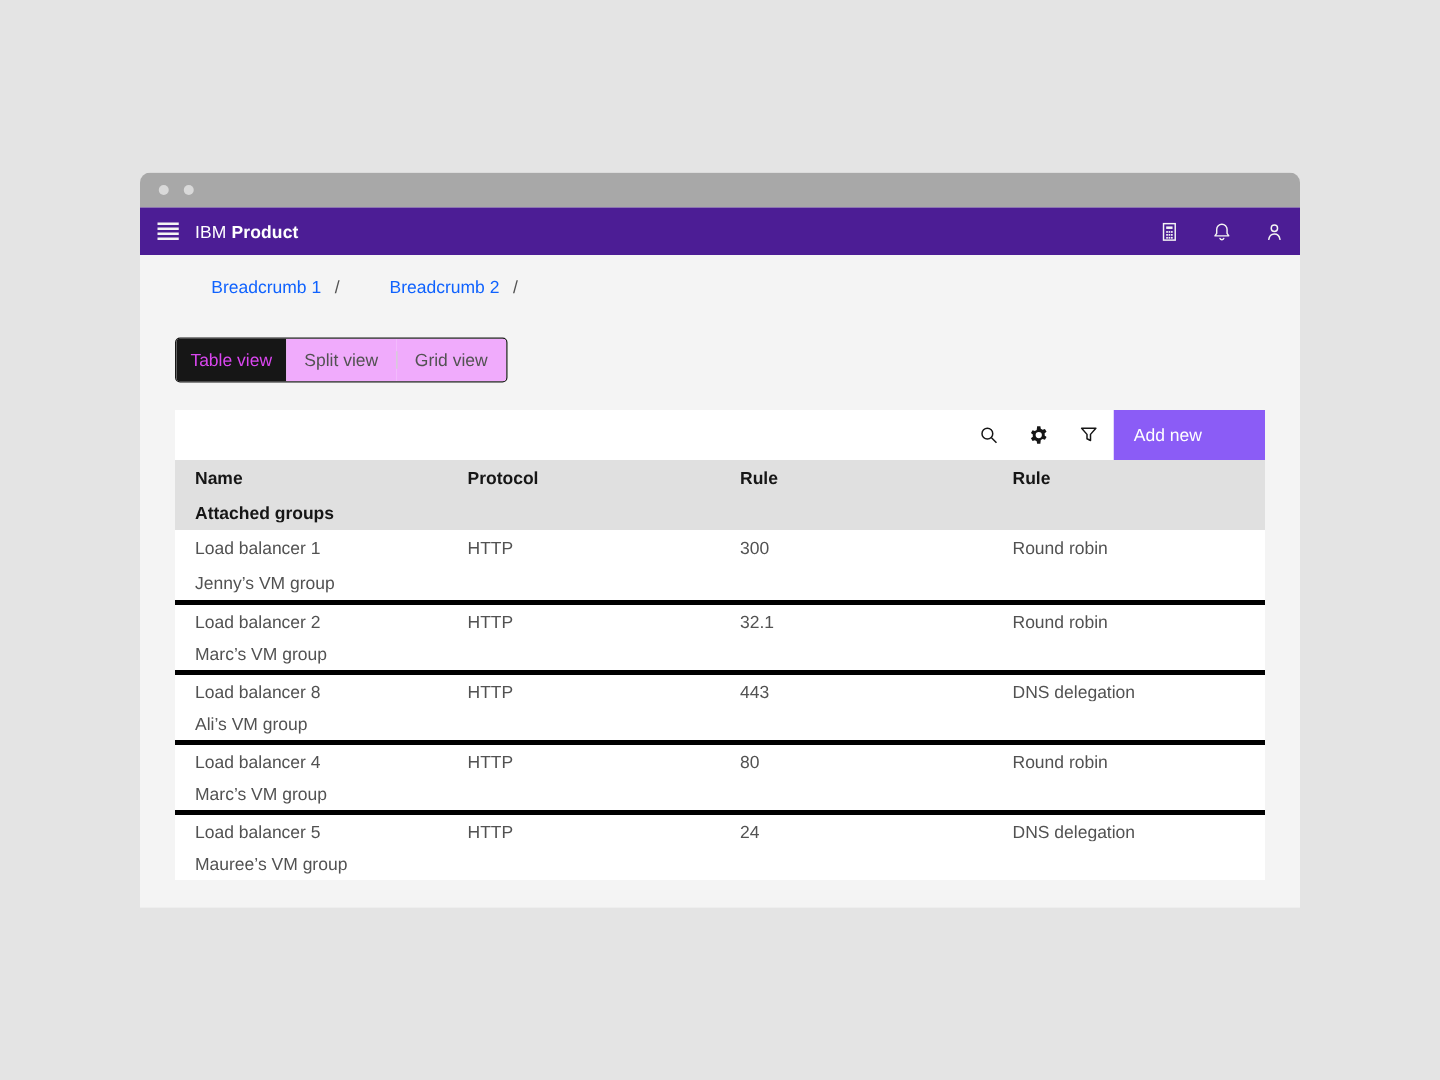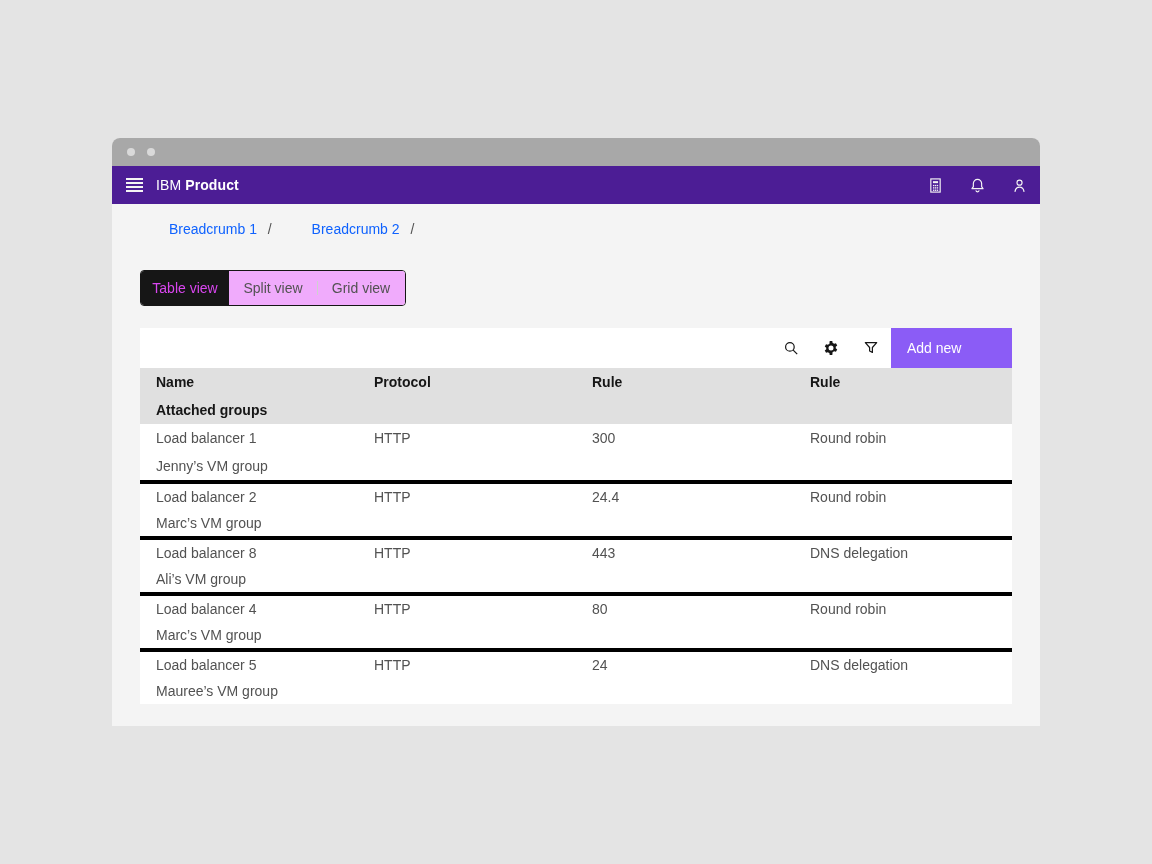--- a/index.html
+++ b/index.html
@@ -197,21 +197,21 @@
         <div class="cell">Load balancer 1</div>
         <div class="cell">HTTP</div>
         <div class="cell">300</div>
         <div class="cell">Round robin</div>
         <div class="cell">Jenny’s VM group</div>
       </div>
 
       <div class="trow">
         <div class="cell">Load balancer 2</div>
         <div class="cell">HTTP</div>
-        <div class="cell">24.4</div>
+        <div class="cell">32.1</div>
         <div class="cell">Round robin</div>
         <div class="cell">Marc’s VM group</div>
       </div>
 
       <div class="trow">
         <div class="cell">Load balancer 8</div>
         <div class="cell">HTTP</div>
         <div class="cell">443</div>
         <div class="cell">DNS delegation</div>
         <div class="cell">Ali’s VM group</div>

